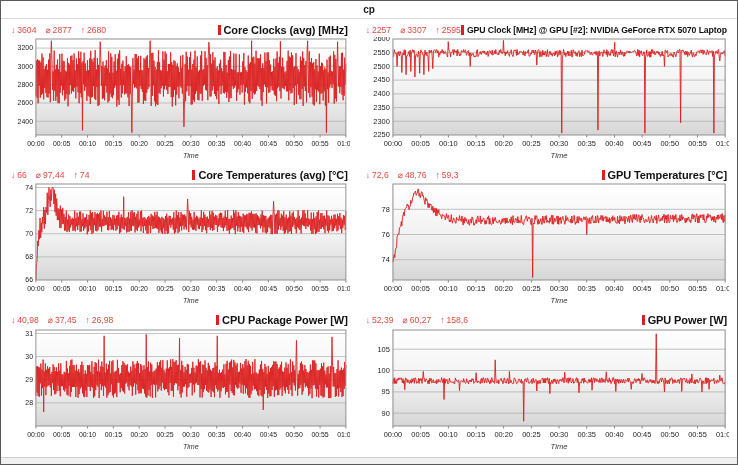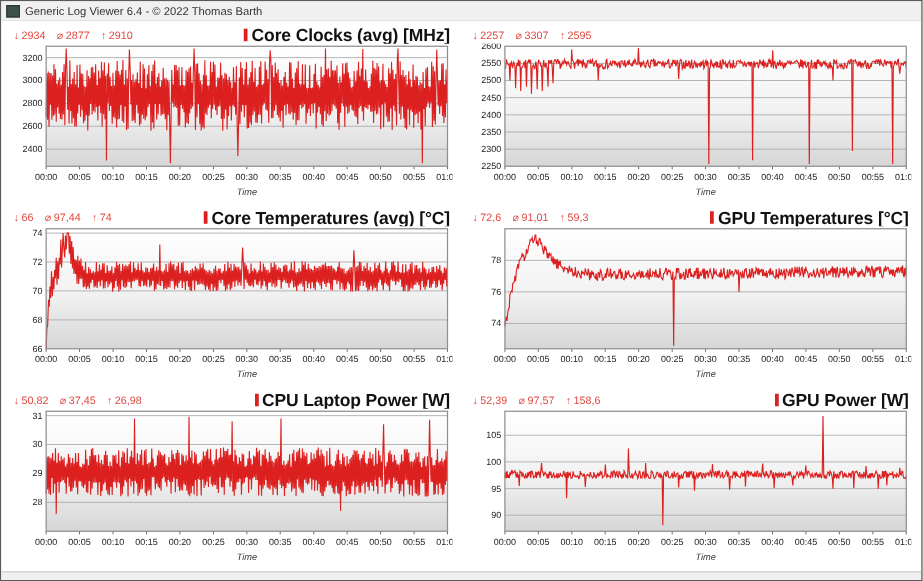--- a/index.html
+++ b/index.html
@@ -8,48 +8,47 @@
   .appicon{width:9px;height:8px;background:#3c5148;border:1px solid #2b3b34;flex:0 0 auto;}
   .tabstrip{height:17px;flex:0 0 17px;background:#fff;display:flex;justify-content:center;align-items:center;font-size:10px;font-weight:600;color:#1a1a1a;border-bottom:1px solid #d9d9d9;}
   .tab{padding:0 10px;cursor:default;}
   .charts{flex:1 1 auto;display:grid;grid-template-columns:1fr 1fr;column-gap:12px;row-gap:1px;padding:3px 8px 0 6px;background:#fff;}
   .panel{display:flex;flex-direction:column;}
   .panel-head{height:15px;display:flex;justify-content:space-between;align-items:center;white-space:nowrap;overflow:hidden;}
   .stats{font-size:8.6px;color:#e04a40;display:flex;gap:9px;padding-left:4px;}
   .stats .st{display:inline-flex;gap:2px;}
   .legend{display:flex;align-items:center;gap:3px;padding-right:2px;}
   .swatch{width:3px;height:10px;background:#dc1f1f;}
-  .ptitle{font-size:14px;font-weight:bold;color:#111;letter-spacing:-0.1px;}
+  .ptitle{font-size:11px;font-weight:bold;color:#111;letter-spacing:-0.1px;}
   svg.chart{width:100%;height:124px;display:block;}
   .footer{flex:0 0 6px;background:#f0f0f0;border-top:1px solid #cfcfcf;}
 </style>
 </head>
 <body>
 
 <div class="window">
-  <div class="titlebar">
-    <span class="appicon"></span>
-    <span>Generic Log Viewer 6.4 - © 2022 Thomas Barth</span>
+  <div class="tabstrip">
+    <span class="tab">cp</span>
   </div>
   <div class="charts">
 
     <figure class="panel" style="margin:0">
       <div class="panel-head">
         <div class="stats">
           <span class="st">
               <span>↓</span>
-              <span>2934</span>
+              <span>3604</span>
             </span>
           <span class="st">
               <span>⌀</span>
               <span>2877</span>
             </span>
           <span class="st">
               <span>↑</span>
-              <span>2910</span>
+              <span>2680</span>
             </span>
         </div>
         <div class="legend">
           <span class="swatch"></span>
           <span class="ptitle">Core Clocks (avg) [MHz]</span>
         </div>
       </div>
       <svg class="chart" preserveAspectRatio="none" viewBox="0 0 356 124">
           <defs>
             <linearGradient id="grad0" x1="0" y1="0" x2="0" y2="1">
@@ -109,20 +108,24 @@
               <span>2257</span>
             </span>
           <span class="st">
               <span>⌀</span>
               <span>3307</span>
             </span>
           <span class="st">
               <span>↑</span>
               <span>2595</span>
             </span>
+        </div>
+        <div class="legend">
+          <span class="swatch"></span>
+          <span class="ptitle" style="font-size:8.7px">GPU Clock [MHz] @ GPU [#2]: NVIDIA GeForce RTX 5070 Laptop</span>
         </div>
       </div>
       <svg class="chart" preserveAspectRatio="none" viewBox="0 0 356 124">
           <defs>
             <linearGradient id="grad1" x1="0" y1="0" x2="0" y2="1">
               <stop offset="0%" stop-color="#ffffff"></stop>
               <stop offset="55%" stop-color="#f1f1f1"></stop>
               <stop offset="100%" stop-color="#d6d6d6"></stop>
             </linearGradient>
           </defs>
@@ -246,21 +249,21 @@
 
     <figure class="panel" style="margin:0">
       <div class="panel-head">
         <div class="stats">
           <span class="st">
               <span>↓</span>
               <span>72,6</span>
             </span>
           <span class="st">
               <span>⌀</span>
-              <span>91,01</span>
+              <span>48,76</span>
             </span>
           <span class="st">
               <span>↑</span>
               <span>59,3</span>
             </span>
         </div>
         <div class="legend">
           <span class="swatch"></span>
           <span class="ptitle">GPU Temperatures [°C]</span>
         </div>
@@ -310,34 +313,34 @@
           <polyline points="30.0,79.9 30.6,75.0 31.2,72.4 31.7,75.7 32.3,68.8 32.9,66.1 33.5,65.6 34.0,54.7 34.6,53.1 35.2,51.8 35.8,52.4 36.3,45.8 36.9,45.1 37.5,44.5 38.1,39.6 38.6,44.0 39.2,35.6 39.8,33.1 40.4,30.3 40.9,34.0 41.5,27.2 42.1,26.6 42.7,26.0 43.2,24.7 43.8,22.1 44.4,23.9 45.0,23.0 45.6,27.7 46.1,25.3 46.7,24.3 47.3,18.3 47.9,21.4 48.4,20.5 49.0,15.8 49.6,15.0 50.2,10.9 50.7,11.5 51.3,10.4 51.9,9.0 52.5,13.4 53.0,12.0 53.6,11.2 54.2,7.1 54.8,7.1 55.3,14.2 55.9,11.4 56.5,15.9 57.1,13.0 57.6,9.8 58.2,10.0 58.8,14.1 59.4,13.4 60.0,17.0 60.5,19.3 61.1,22.4 61.7,15.6 62.3,18.6 62.8,17.2 63.4,19.5 64.0,25.6 64.6,21.4 65.1,25.8 65.7,21.8 66.3,23.0 66.9,22.2 67.4,27.0 68.0,28.4 68.6,24.1 69.2,30.7 69.7,25.9 70.3,30.2 70.9,26.5 71.5,33.7 72.1,26.3 72.6,34.1 73.2,27.9 73.8,31.1 74.4,27.6 74.9,32.2 75.5,32.6 76.1,32.7 76.7,34.4 77.2,36.7 77.8,32.4 78.4,34.0 79.0,33.7 79.5,34.1 80.1,33.8 80.7,37.8 81.3,34.6 81.8,31.6 82.4,35.9 83.0,36.2 83.6,33.2 84.1,35.4 84.7,40.0 85.3,38.0 85.9,39.5 86.5,32.6 87.0,37.9 87.6,41.2 88.2,38.4 88.8,35.8 89.3,37.6 89.9,38.0 90.5,40.9 91.1,41.4 91.6,35.4 92.2,37.6 92.8,36.9 93.4,38.1 93.9,38.8 94.5,33.6 95.1,36.8 95.7,38.3 96.2,39.5 96.8,34.0 97.4,36.5 98.0,43.1 98.5,36.8 99.1,41.3 99.7,35.4 100.3,38.7 100.9,36.6 101.4,39.5 102.0,40.8 102.6,41.6 103.2,37.7 103.7,42.8 104.3,43.2 104.9,37.0 105.5,37.5 106.0,41.2 106.6,34.9 107.2,35.9 107.8,38.9 108.3,43.2 108.9,43.1 109.5,40.9 110.1,40.9 110.6,37.6 111.2,41.4 111.8,34.7 112.4,33.9 112.9,39.3 113.5,40.0 114.1,38.6 114.7,33.9 115.3,41.8 115.8,37.9 116.4,39.6 117.0,37.5 117.6,36.2 118.1,36.1 118.7,40.2 119.3,42.4 119.9,38.4 120.4,41.9 121.0,38.6 121.6,35.3 122.2,36.9 122.7,33.8 123.3,42.2 123.9,36.2 124.5,40.5 125.0,42.2 125.6,42.8 126.2,41.3 126.8,35.4 127.3,41.6 127.9,37.1 128.5,38.8 129.1,35.2 129.7,38.3 130.2,40.1 130.8,39.8 131.4,41.1 132.0,40.0 132.5,39.8 133.1,37.9 133.7,39.3 134.3,42.3 134.8,42.0 135.4,38.5 136.0,36.7 136.6,40.4 137.1,37.9 137.7,36.0 138.3,38.4 138.9,41.7 139.4,35.8 140.0,40.8 140.6,36.1 141.2,40.7 141.7,40.3 142.3,40.2 142.9,38.9 143.5,37.1 144.1,41.3 144.6,34.8 145.2,39.5 145.8,42.8 146.4,33.6 146.9,40.0 147.5,40.4 148.1,40.3 148.7,36.4 149.2,37.2 149.8,36.9 150.4,40.9 151.0,34.6 151.5,37.3 152.1,41.1 152.7,38.5 153.3,40.9 153.8,40.6 154.4,33.4 155.0,39.4 155.6,41.6 156.2,42.0 156.7,42.7 157.3,37.8 157.9,37.7 158.5,36.2 159.0,33.8 159.6,34.0 160.2,39.3 160.8,36.7 161.3,35.2 161.9,36.4 162.5,35.5 163.1,37.7 163.6,42.4 164.2,42.7 164.8,36.2 165.4,95.5 165.9,42.7 166.5,40.9 167.1,41.8 167.7,33.5 168.2,37.4 168.8,33.8 169.4,33.9 170.0,39.9 170.6,42.4 171.1,37.4 171.7,41.9 172.3,39.0 172.9,39.0 173.4,36.5 174.0,42.3 174.6,42.3 175.2,34.0 175.7,35.7 176.3,40.9 176.9,41.0 177.5,34.3 178.0,37.6 178.6,33.5 179.2,40.5 179.8,38.1 180.3,39.9 180.9,39.4 181.5,41.2 182.1,35.9 182.6,39.5 183.2,35.9 183.8,33.3 184.4,42.2 185.0,33.2 185.5,42.2 186.1,40.2 186.7,36.1 187.3,39.4 187.8,39.3 188.4,35.6 189.0,33.9 189.6,41.8 190.1,34.0 190.7,42.4 191.3,35.9 191.9,37.9 192.4,35.0 193.0,41.6 193.6,38.4 194.2,35.5 194.7,34.3 195.3,37.4 195.9,38.8 196.5,42.3 197.0,40.7 197.6,33.5 198.2,38.7 198.8,37.1 199.4,35.5 199.9,38.8 200.5,39.2 201.1,39.7 201.7,40.1 202.2,37.1 202.8,41.2 203.4,34.0 204.0,40.8 204.5,39.0 205.1,37.6 205.7,33.3 206.3,39.6 206.8,42.4 207.4,40.1 208.0,41.1 208.6,34.6 209.1,40.7 209.7,41.0 210.3,34.3 210.9,37.4 211.4,38.7 212.0,36.0 212.6,36.2 213.2,39.8 213.8,38.3 214.3,37.7 214.9,34.9 215.5,35.2 216.1,38.0 216.6,37.5 217.2,34.6 217.8,52.5 218.4,38.5 218.9,36.4 219.5,39.1 220.1,41.7 220.7,35.7 221.2,39.7 221.8,41.5 222.4,34.9 223.0,35.4 223.5,33.5 224.1,39.2 224.7,41.0 225.3,39.4 225.8,41.0 226.4,34.0 227.0,40.8 227.6,39.7 228.2,33.5 228.7,34.8 229.3,41.1 229.9,36.9 230.5,36.5 231.0,37.6 231.6,33.4 232.2,34.7 232.8,38.5 233.3,33.5 233.9,39.2 234.5,35.3 235.1,36.3 235.6,34.8 236.2,34.5 236.8,39.9 237.4,34.7 237.9,39.6 238.5,37.2 239.1,40.1 239.7,35.6 240.3,41.3 240.8,37.7 241.4,37.0 242.0,35.4 242.6,39.3 243.1,33.7 243.7,37.9 244.3,38.4 244.9,35.4 245.4,39.1 246.0,40.6 246.6,40.7 247.2,41.5 247.7,34.2 248.3,40.7 248.9,38.4 249.5,41.9 250.0,33.6 250.6,38.9 251.2,39.0 251.8,34.5 252.3,38.0 252.9,39.2 253.5,36.8 254.1,34.2 254.7,41.9 255.2,40.9 255.8,34.6 256.4,35.5 257.0,36.0 257.5,39.7 258.1,37.5 258.7,34.1 259.3,40.8 259.8,37.0 260.4,33.0 261.0,36.0 261.6,38.7 262.1,40.5 262.7,32.4 263.3,37.0 263.9,36.8 264.4,32.4 265.0,38.0 265.6,36.0 266.2,32.4 266.7,39.6 267.3,38.5 267.9,33.3 268.5,32.9 269.1,38.8 269.6,40.7 270.2,34.1 270.8,37.9 271.4,32.5 271.9,35.4 272.5,35.8 273.1,37.7 273.7,40.9 274.2,40.2 274.8,37.5 275.4,37.4 276.0,39.7 276.5,39.7 277.1,38.9 277.7,34.7 278.3,37.9 278.8,41.1 279.4,39.4 280.0,38.2 280.6,33.5 281.1,36.8 281.7,38.5 282.3,41.0 282.9,36.8 283.5,34.3 284.0,36.5 284.6,38.2 285.2,33.3 285.8,41.5 286.3,36.7 286.9,35.8 287.5,33.0 288.1,39.0 288.6,39.2 289.2,39.1 289.8,35.8 290.4,36.0 290.9,38.7 291.5,34.0 292.1,35.6 292.7,32.1 293.2,40.8 293.8,33.3 294.4,37.5 295.0,33.4 295.5,41.1 296.1,35.1 296.7,32.4 297.3,39.4 297.9,40.7 298.4,39.3 299.0,33.3 299.6,37.0 300.2,36.4 300.7,37.1 301.3,32.9 301.9,39.8 302.5,33.8 303.0,37.6 303.6,37.3 304.2,32.5 304.8,38.5 305.3,40.6 305.9,38.5 306.5,36.2 307.1,37.3 307.6,39.4 308.2,33.1 308.8,39.0 309.4,37.8 309.9,32.4 310.5,37.8 311.1,34.6 311.7,36.2 312.3,36.3 312.8,37.9 313.4,41.0 314.0,36.2 314.6,40.2 315.1,36.0 315.7,38.3 316.3,34.9 316.9,36.0 317.4,39.3 318.0,37.9 318.6,40.7 319.2,37.6 319.7,32.6 320.3,32.0 320.9,37.1 321.5,32.8 322.0,35.2 322.6,33.4 323.2,40.0 323.8,35.4 324.4,31.7 324.9,34.3 325.5,41.0 326.1,34.1 326.7,40.8 327.2,35.5 327.8,32.7 328.4,36.0 329.0,33.3 329.5,33.9 330.1,32.7 330.7,38.0 331.3,32.5 331.8,36.6 332.4,40.2 333.0,41.0 333.6,39.3 334.1,33.8 334.7,36.3 335.3,31.7 335.9,35.4 336.4,34.2 337.0,32.9 337.6,33.1 338.2,36.2 338.8,38.7 339.3,34.6 339.9,37.9 340.5,34.6 341.1,39.8 341.6,34.4 342.2,38.2 342.8,40.6 343.4,35.0 343.9,36.8 344.5,33.1 345.1,37.6 345.7,32.8 346.2,34.6 346.8,36.4 347.4,34.3 348.0,32.5 348.5,37.6 349.1,31.5 349.7,39.1 350.3,40.7 350.8,33.5 351.4,39.4 352.0,32.7" fill="none" stroke="#dc1f1f" stroke-width="0.9"></polyline>
           <rect x="30" y="2" width="322" height="96" fill="none" stroke="#8f8f8f" stroke-width="1"></rect>
         </svg>
     </figure>
 
     <figure class="panel" style="margin:0">
       <div class="panel-head">
         <div class="stats">
           <span class="st">
               <span>↓</span>
-              <span>50,82</span>
+              <span>40,98</span>
             </span>
           <span class="st">
               <span>⌀</span>
               <span>37,45</span>
             </span>
           <span class="st">
               <span>↑</span>
               <span>26,98</span>
             </span>
         </div>
         <div class="legend">
           <span class="swatch"></span>
-          <span class="ptitle">CPU Laptop Power [W]</span>
+          <span class="ptitle">CPU Package Power [W]</span>
         </div>
       </div>
       <svg class="chart" preserveAspectRatio="none" viewBox="0 0 356 124">
           <defs>
             <linearGradient id="grad4" x1="0" y1="0" x2="0" y2="1">
               <stop offset="0%" stop-color="#ffffff"></stop>
               <stop offset="55%" stop-color="#f1f1f1"></stop>
               <stop offset="100%" stop-color="#d6d6d6"></stop>
             </linearGradient>
           </defs>
@@ -384,21 +387,21 @@
 
     <figure class="panel" style="margin:0">
       <div class="panel-head">
         <div class="stats">
           <span class="st">
               <span>↓</span>
               <span>52,39</span>
             </span>
           <span class="st">
               <span>⌀</span>
-              <span>97,57</span>
+              <span>60,27</span>
             </span>
           <span class="st">
               <span>↑</span>
               <span>158,6</span>
             </span>
         </div>
         <div class="legend">
           <span class="swatch"></span>
           <span class="ptitle">GPU Power [W]</span>
         </div>

